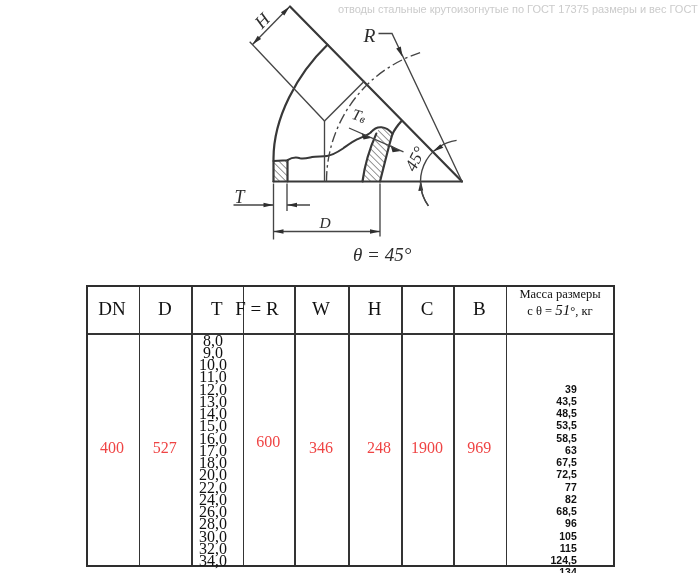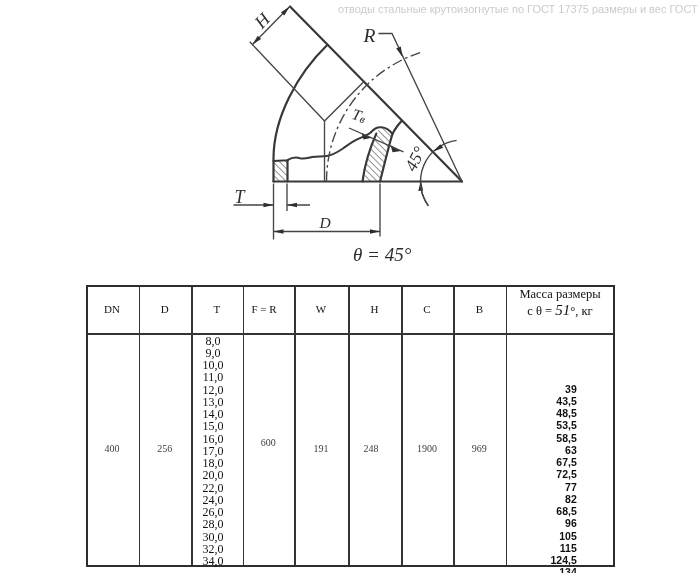--- a/index.html
+++ b/index.html
@@ -1,20 +1,20 @@
 <!DOCTYPE html>
 <html><head>
 <meta charset="utf-8">
 <style>
   html,body{margin:0;padding:0;width:700px;height:573px;background:#ffffff;overflow:hidden;}
   #page{position:relative;width:700px;height:573px;font-family:"Liberation Serif",serif;color:#1c1c1c;}
   .abs{position:absolute;}
   .vline{position:absolute;width:1.6px;background:#343434;top:0;bottom:0;}
-  .hdr{position:absolute;font-size:11px;color:#111;white-space:nowrap;transform:translate(-50%,-50%);}
-  .val{position:absolute;font-size:10px;color:#404040;white-space:nowrap;transform:translate(-50%,-50%);}
+  .hdr{position:absolute;font-size:19px;color:#111;white-space:nowrap;transform:translate(-50%,-50%);}
+  .val{position:absolute;font-size:16px;color:#ef4444;white-space:nowrap;transform:translate(-50%,-50%);}
 </style>
 </head>
 <body>
 <div id="page">
 
 <div class="abs" style="left:338px;top:3px;width:362px;color:#cbcbcb;font-size:11px;font-family:'Liberation Sans',sans-serif;filter:blur(0.7px);white-space:nowrap;overflow:hidden;">отводы стальные крутоизогнутые по ГОСТ 17375 размеры и вес ГОСТ</div>
 
 <svg class="abs" style="left:0;top:0" width="700" height="280" viewBox="0 0 700 280">
   <defs>
     <pattern id="hatch" patternUnits="userSpaceOnUse" width="4.6" height="4.6" patternTransform="rotate(-45)">
@@ -145,49 +145,49 @@
 
   <div class="abs" style="left:0;top:46.4px;width:525px;height:1.6px;background:#343434"></div>
 </div>
 
 <div class="hdr" style="left:112px;top:309px">DN</div>
 
 <div class="hdr" style="left:164.8px;top:309px">D</div>
 
 <div class="hdr" style="left:216.8px;top:309px">T</div>
 
-<div class="hdr" style="left:264px;top:309px">F = R</div>
+<div class="hdr" style="left:257px;top:309px">F = R</div>
 
 <div class="hdr" style="left:321px;top:309px">W</div>
 
 <div class="hdr" style="left:374.5px;top:309px">H</div>
 
 <div class="hdr" style="left:427px;top:309px">C</div>
 
 <div class="hdr" style="left:479.3px;top:309px">B</div>
 
 <div class="hdr" style="left:560px;top:294px;font-size:12.5px">Масса размеры</div>
 
 <div class="hdr" style="left:560px;top:309.5px;font-size:12.5px">с θ = <i style="font-size:15px">51</i>°, кг</div>
 
 <div class="val" style="left:112px;top:447.5px">400</div>
 
-<div class="val" style="left:164.8px;top:447.5px">256</div>
+<div class="val" style="left:164.8px;top:447.5px">527</div>
 
 <div class="val" style="left:268.3px;top:442px">600</div>
 
-<div class="val" style="left:321px;top:447.5px">191</div>
+<div class="val" style="left:321px;top:447.5px">346</div>
 
-<div class="val" style="left:371px;top:447.5px">248</div>
+<div class="val" style="left:379px;top:447.5px">248</div>
 
 <div class="val" style="left:427px;top:447.5px">1900</div>
 
 <div class="val" style="left:479.3px;top:447.5px">969</div>
 
-<div class="abs" style="left:191px;top:334.5px;width:44px;text-align:center;font-size:12px;line-height:12.25px;color:#111">
+<div class="abs" style="left:191px;top:334.5px;width:44px;text-align:center;font-size:16px;line-height:12.25px;color:#111">
 8,0<br>9,0<br>10,0<br>11,0<br>12,0<br>13,0<br>14,0<br>15,0<br>16,0<br>17,0<br>18,0<br>20,0<br>22,0<br>24,0<br>26,0<br>28,0<br>30,0<br>32,0<br>34,0
 </div>
 
 <div class="abs" style="left:550.5px;top:334.5px;text-align:right;font-size:10.5px;line-height:12.25px;color:#111;font-family:Liberation Sans, sans-serif;font-weight:bold;margin-top:48px;">
 39<br>43,5<br>48,5<br>53,5<br>58,5<br>63<br>67,5<br>72,5<br>77<br>82<br>68,5<br>96<br>105<br>115<br>124,5<br>134<br>143<br>154,5<br>162
 </div>
 
 </div>
 
 </body></html>

